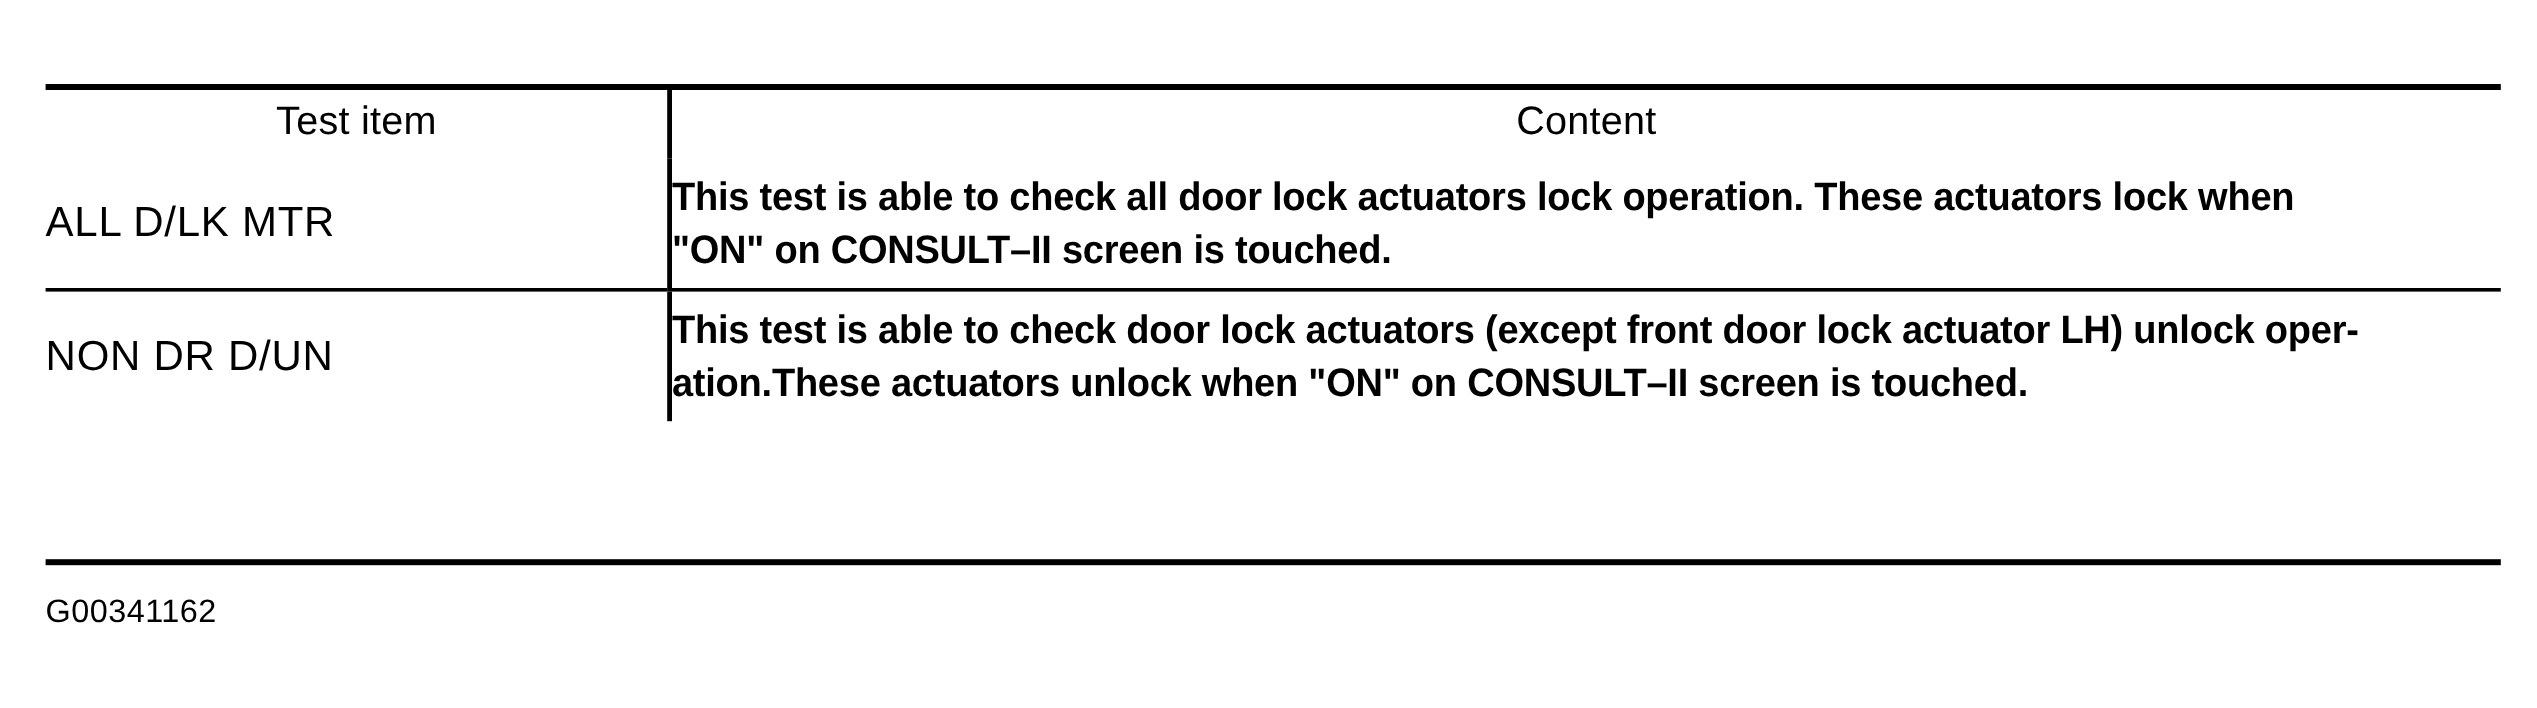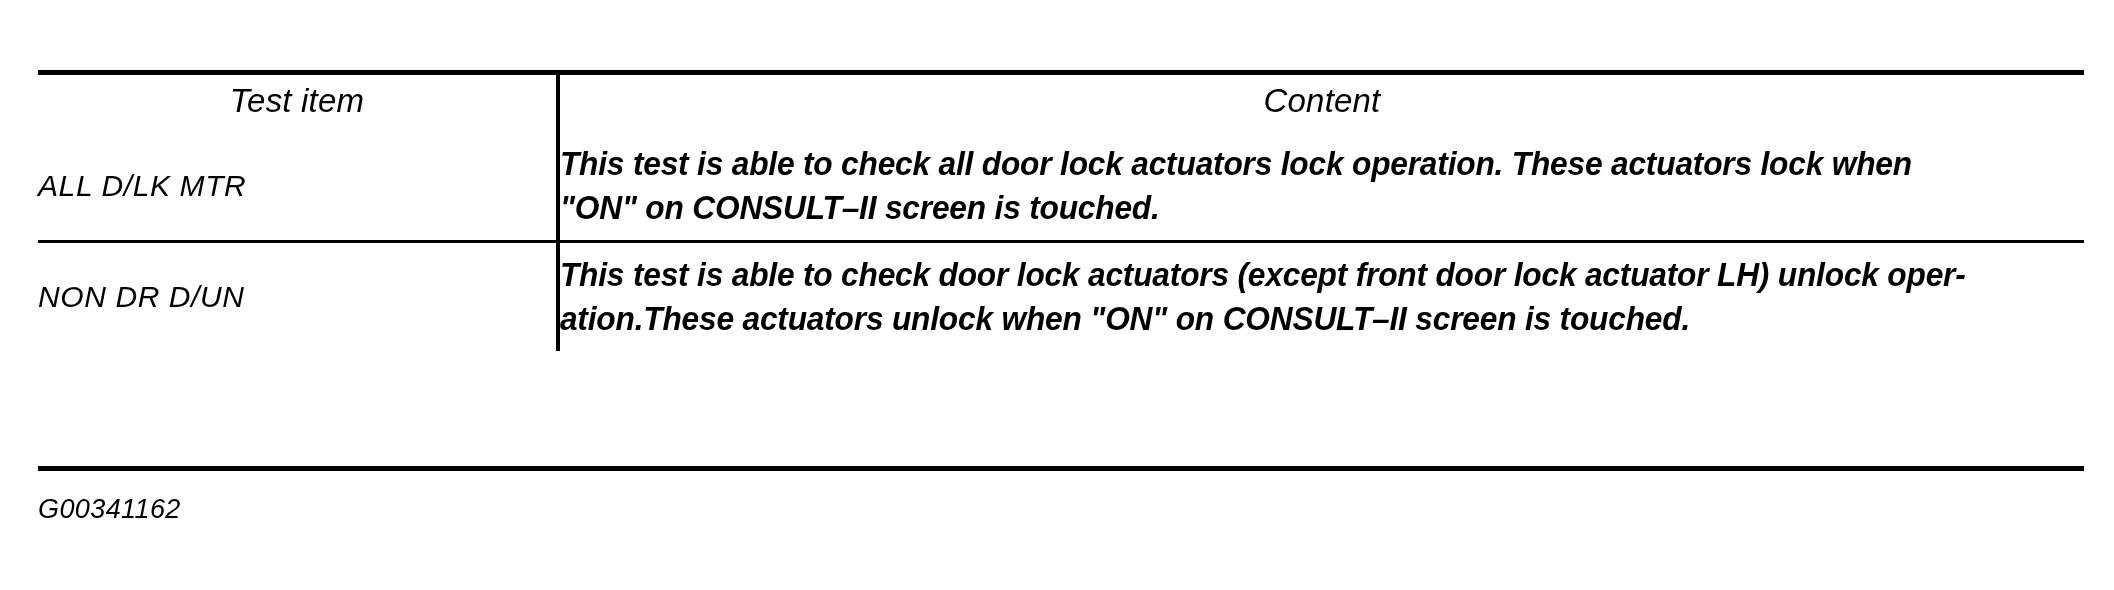--- a/index.html
+++ b/index.html
@@ -13,21 +13,20 @@
     font-family: "Liberation Sans", sans-serif;
     color: #000000;
     overflow: hidden;
   }
 
   .page {
     position: relative;
     width: 1854px;
     height: 590px;
     background: #ffffff;
-    font-style: italic;
   }
 
   
   .table-wrap {
     position: absolute;
     left: 38px;
     top: 70px;
     width: 2046px;
   }
 
@@ -86,21 +85,21 @@
     font-weight: normal;
     font-size: 33px;
     letter-spacing: 0.2px;
   }
   .hdr-cell .lbl { display: inline-block; }
 
   
   .item-cell {
     height: 108px;
     padding-left: 48px;
-    font-size: 30px;
+    font-size: 35px;
     font-weight: normal;
     letter-spacing: 0.6px;
     white-space: nowrap;
   }
 
   
   .content-cell {
     padding: 14px 26px 16px 22px;
     font-size: 33px;
     font-weight: bold;

